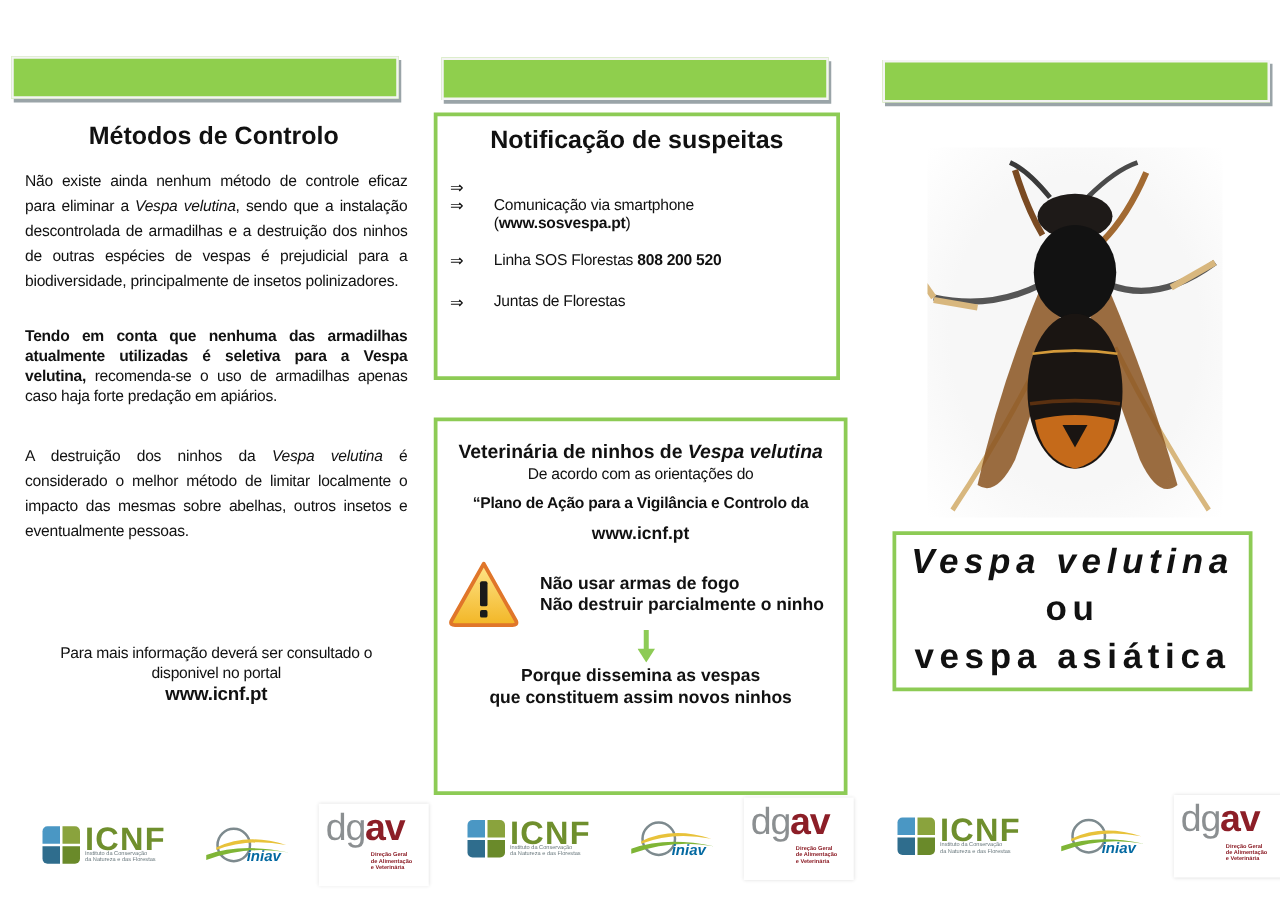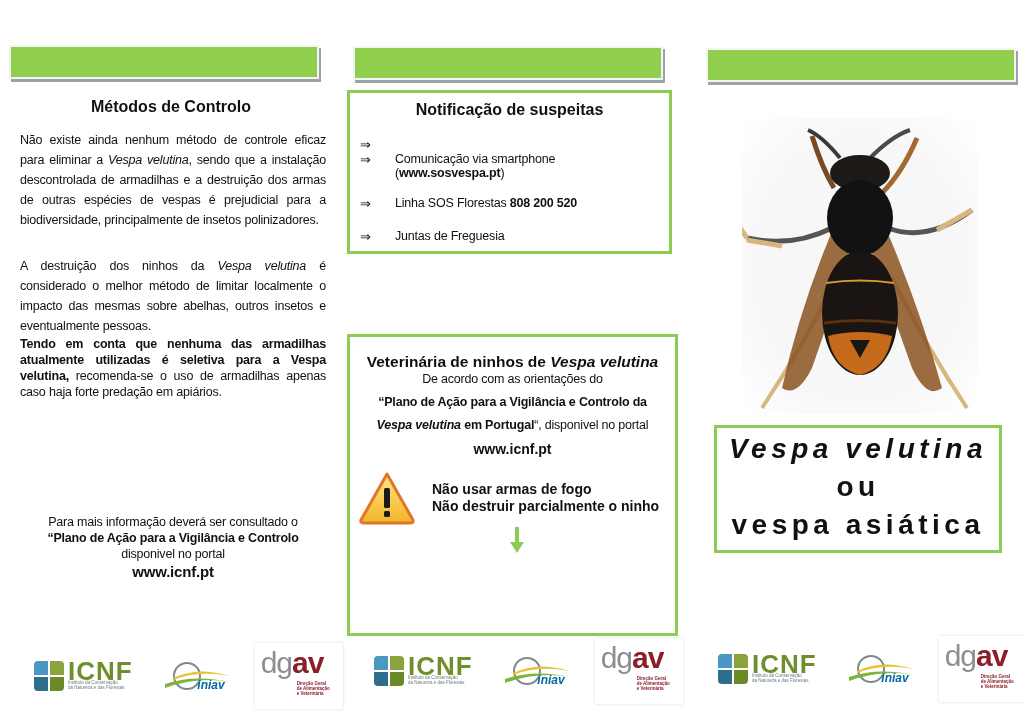--- a/index.html
+++ b/index.html
@@ -7,21 +7,21 @@
     width:1024px; height:724px; background:#ffffff; position:relative; overflow:hidden;
     font-family: "Liberation Sans", sans-serif; color:#111;
   }
   .green-bar {
     position:absolute; height:30px; background:#8fcf4d;
     border:2px solid #f4f4f4;
     box-shadow: 2px 3px 0 #9aa4a8;
   }
   .panel { position:absolute; }
   .col-title {
-    font-weight:bold; font-size:16px; text-align:center; margin:0;
+    font-weight:bold; font-size:20px; text-align:center; margin:0;
   }
   .justify { text-align:justify; font-size:12.5px; line-height:20px; font-stretch:condensed; letter-spacing:-0.2px; }
   .boxed { border:3px solid #8dcb55; position:absolute; background:#fff; }
   .arrow-item { display:flex; align-items:flex-start; font-size:12.5px; margin-bottom:0; letter-spacing:-0.2px; }
   .arrow-item .arr { width:35px; flex:0 0 35px; font-size:13px; }
   .b { font-weight:bold; }
   .i { font-style:italic; }
   .u { text-decoration:underline; }
   .center { text-align:center; }
   .logo-row { position:absolute; display:flex; align-items:center; }
@@ -45,69 +45,65 @@
 </head>
 <body>
 
 <div class="green-bar" style="left:9px; top:45px; width:306px;"></div>
 <div class="green-bar" style="left:353px; top:46px; width:306px;"></div>
 <div class="green-bar" style="left:706px; top:48px; width:306px;"></div>
 
 <div class="panel" style="left:20px; top:98px; width:306px;">
   <h2 class="col-title" style="margin-bottom:14px; margin-left:-4px;">Métodos de Controlo</h2>
   <p class="justify" style="margin:0 0 26px 0;">
-    <span>Não existe ainda nenhum método de controle eficaz para eliminar a </span><span class="i">Vespa velutina</span><span>, sendo que a instalação descontrolada de armadilhas e a destruição dos armas de outras  espécies de vespas é prejudicial para a biodiversidade, principalmente de insetos polinizadores.</span>
+    <span>Não existe ainda nenhum método de controle eficaz para eliminar a </span><span class="i">Vespa velutina</span><span>, sendo que a instalação descontrolada de armadilhas e a destruição dos ninhos de outras  espécies de vespas é prejudicial para a biodiversidade, principalmente de insetos polinizadores.</span>
+  </p>
+  <p class="justify" style="margin:0 0 30px 0; line-height:16px;">
+    <span class="b">Tendo em conta que nenhuma das armadilhas atualmente utilizadas é  seletiva para a Vespa velutina,</span><span> recomenda-se o uso de  armadilhas apenas caso haja forte predação em apiários.</span>
   </p>
   <p class="justify" style="margin:0;">
     <span>A destruição dos ninhos da </span><span class="i">Vespa velutina</span><span> é considerado o melhor método de limitar localmente o impacto das mesmas sobre abelhas, outros insetos e eventualmente pessoas.</span>
   </p>
-  <p class="justify" style="margin:0 0 30px 0; line-height:16px;">
-    <span class="b">Tendo em conta que nenhuma das armadilhas atualmente utilizadas é  seletiva para a Vespa velutina,</span><span> recomenda-se o uso de  armadilhas apenas caso haja forte predação em apiários.</span>
-  </p>
 </div>
 
 <div class="panel center" style="left:20px; top:514px; width:306px; font-size:12.5px; line-height:16px; letter-spacing:-0.2px;">
   <div>Para mais informação deverá ser consultado o</div>
-  <div class="b">“Plano de Ação para a Vigilância e Controlo</div>
   <div>disponivel no portal</div>
   <div class="b" style="font-size:15px; line-height:20px;">www.icnf.pt</div>
 </div>
 
-<div class="boxed" style="left:347px; top:90px; width:325px; height:164px; box-sizing:border-box; padding:8px 10px 0 10px;">
+<div class="boxed" style="left:347px; top:90px; width:325px; height:214px; box-sizing:border-box; padding:8px 10px 0 10px;">
   <h2 class="col-title" style="margin-bottom:18px;">Notificação de suspeitas</h2>
 
   <div class="arrow-item">
     <span class="arr">⇒</span>
   </div>
 
   <div class="arrow-item" style="margin-bottom:16px;">
     <span class="arr">⇒</span>
     <span><span>Comunicação via smartphone (</span><span class="b">www.sosvespa.pt</span><span>)</span></span>
   </div>
 
   <div class="arrow-item" style="margin-bottom:18px;">
     <span class="arr">⇒</span>
     <span><span>Linha SOS Florestas </span><span class="b">808 200 520</span></span>
   </div>
 
   <div class="arrow-item">
     <span class="arr">⇒</span>
-    <span>Juntas de Freguesia</span>
+    <span>Juntas de Florestas</span>
   </div>
 </div>
 
 <div class="boxed" style="left:347px; top:334px; width:331px; height:302px; box-sizing:border-box; padding:16px 6px 0 6px; text-align:center;">
   <div class="b" style="font-size:15.5px; line-height:18px;">
     <span>Veterinária de ninhos de </span><span class="i">Vespa velutina</span>
   </div>
   <div style="font-size:12.5px; line-height:16px; letter-spacing:-0.2px;">De acordo com as orientações do</div>
   <div class="b" style="font-size:12.5px; margin-top:8px; letter-spacing:-0.2px;">“Plano de Ação para a Vigilância e Controlo da</div>
-  <div style="font-size:12.5px; margin-top:9px; letter-spacing:-0.2px;">
-    <span class="b i">Vespa velutina</span><span class="b"> em Portugal</span><span>“, disponivel no portal</span>
-  </div>
   <div class="b" style="font-size:14px; margin-top:9px;">www.icnf.pt</div>
 
   <div style="display:flex; align-items:center; margin-top:14px; padding-left:2px;">
     <svg width="58" height="54" viewBox="0 0 58 54">
       <defs>
         <linearGradient id="wg" x1="0" y1="0" x2="0" y2="1">
           <stop offset="0" stop-color="#ffe58a"></stop>
           <stop offset="1" stop-color="#f2b626"></stop>
         </linearGradient>
       </defs>
@@ -119,20 +115,24 @@
       <div>Não usar armas de fogo</div>
       <div>Não destruir parcialmente o ninho</div>
     </div>
   </div>
 
   <svg width="14" height="26" viewBox="0 0 14 26" style="display:block; margin:2px auto 0 auto; position:relative; left:4px;">
     <rect x="5" y="0" width="4" height="16" fill="#8dcb55"></rect>
     <path d="M0 15 L14 15 L7 26 Z" fill="#8dcb55"></path>
   </svg>
 
+  <div class="b" style="font-size:14px; line-height:17px; margin-top:2px;">
+    <div>Porque dissemina as vespas</div>
+    <div>que constituem assim novos ninhos</div>
+  </div>
 </div>
 
 <div style="position:absolute; left:742px; top:118px; width:236px; height:296px; background:radial-gradient(ellipse at center, #f7f7f7 60%, #ffffff 100%);">
   <svg width="236" height="296" viewBox="0 0 236 296">
 
     <path d="M98 40 Q80 18 66 12" stroke="#3a3a3a" stroke-width="4" fill="none"></path>
     <path d="M128 40 Q150 18 168 12" stroke="#4a4a4a" stroke-width="4" fill="none"></path>
 
     <path d="M92 70 Q80 50 70 18" stroke="#7a4a22" stroke-width="5" fill="none"></path>
     <path d="M140 75 Q160 55 175 20" stroke="#a26a32" stroke-width="5" fill="none"></path>

